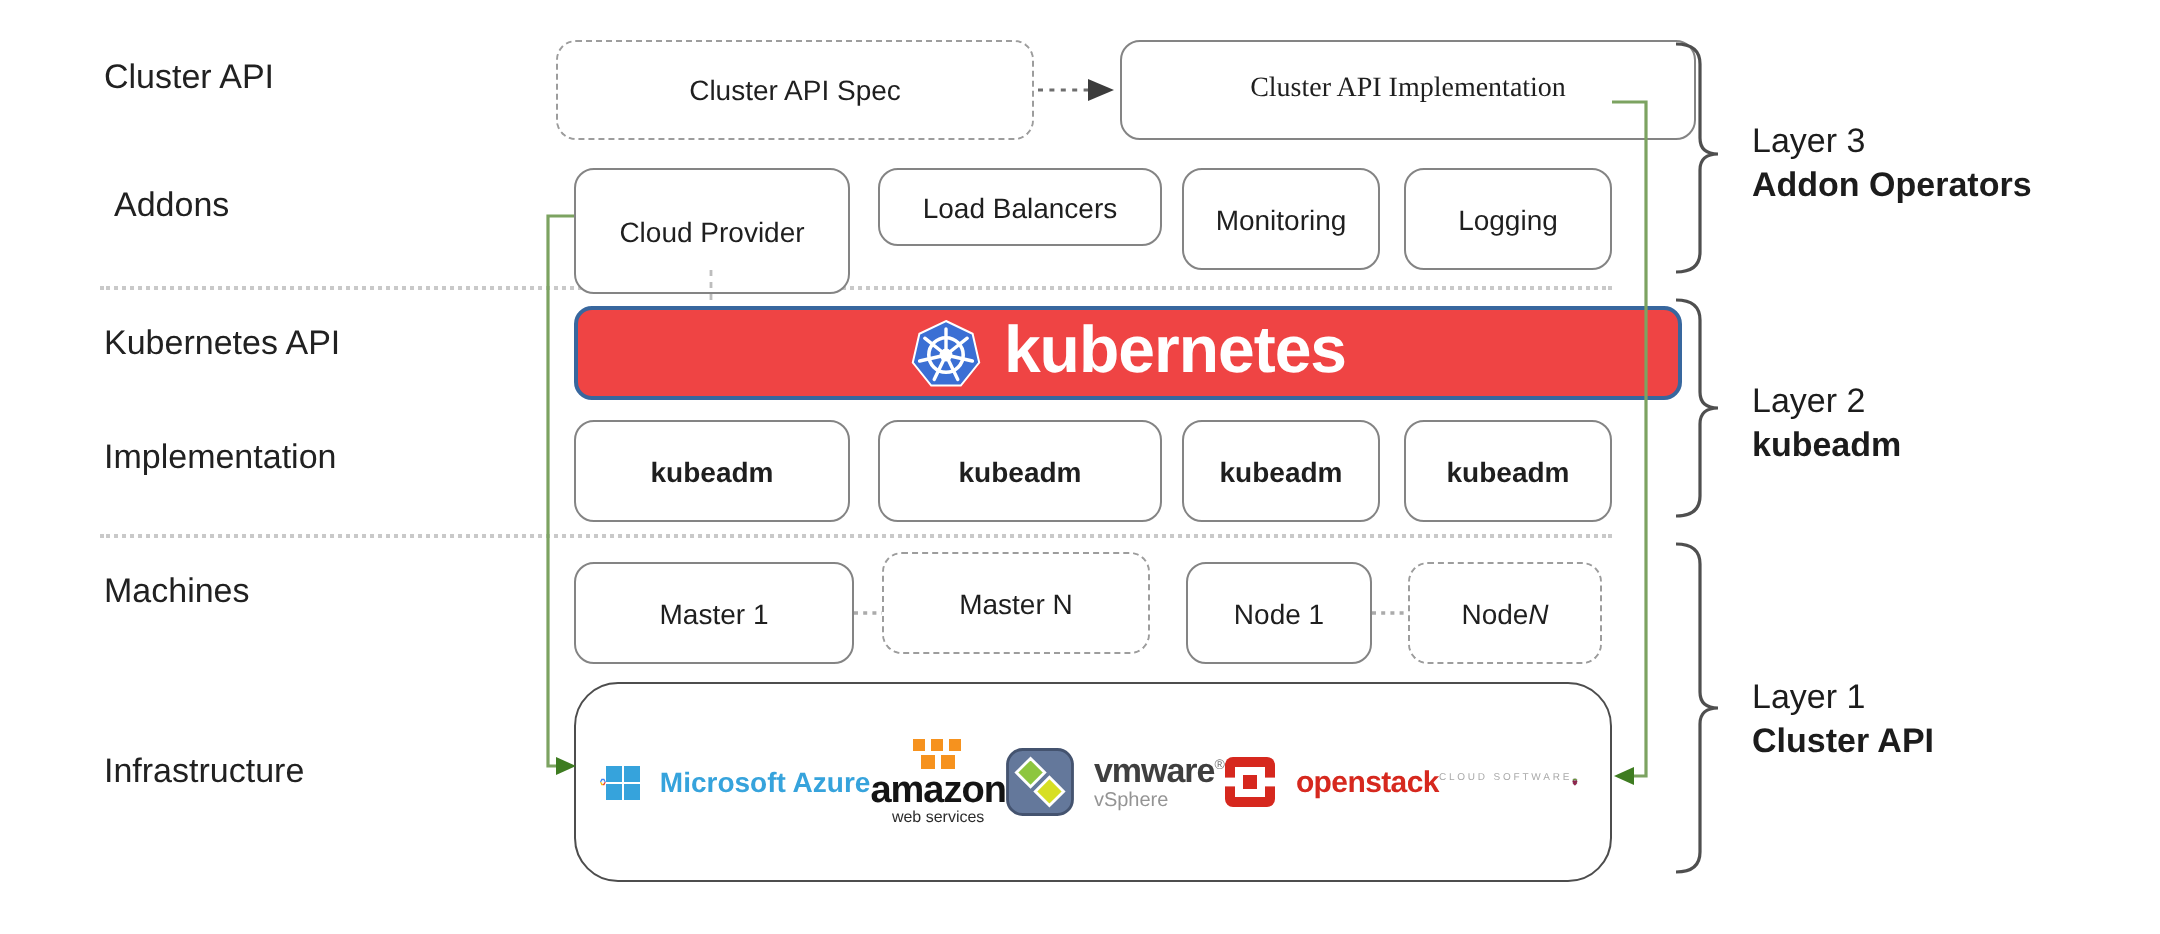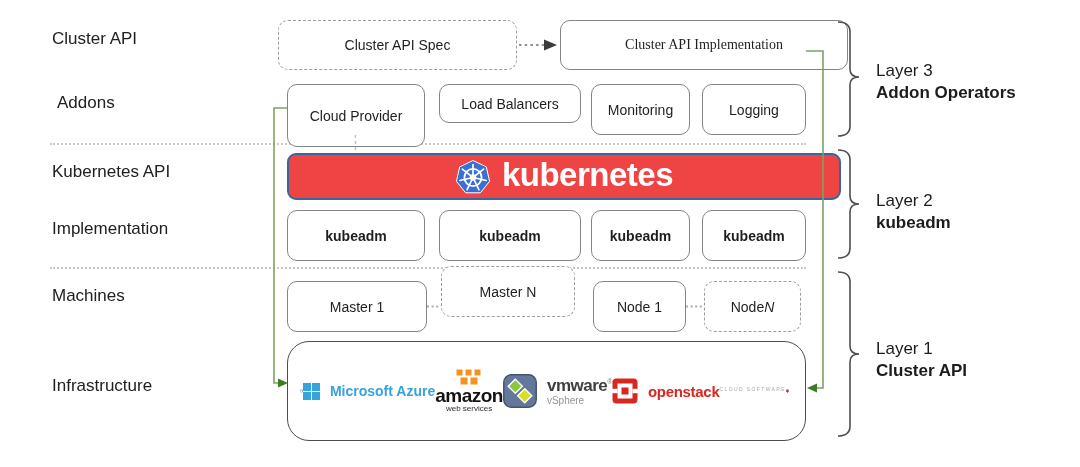--- a/index.html
+++ b/index.html
@@ -29,21 +29,21 @@
   #box-addon-1{left:439px;top:84px;width:142px;height:39px;}
   #box-addon-2{left:591px;top:84px;width:99px;height:51px;}
   #box-addon-3{left:702px;top:84px;width:104px;height:51px;}
 
   #box-kubeadm-0{left:287px;top:210px;width:138px;height:51px;}
   #box-kubeadm-1{left:439px;top:210px;width:142px;height:51px;}
   #box-kubeadm-2{left:591px;top:210px;width:99px;height:51px;}
   #box-kubeadm-3{left:702px;top:210px;width:104px;height:51px;}
 
   #box-machine-0{left:287px;top:281px;width:140px;height:51px;}
-  #box-machine-1{left:441px;top:266px;width:134px;height:51px;}
+  #box-machine-1{left:441px;top:276px;width:134px;height:51px;}
   #box-machine-2{left:593px;top:281px;width:93px;height:51px;}
   #box-machine-3{left:704px;top:281px;width:97px;height:51px;}
   .italic-n{font-style:italic;}
 
   
   .sep{position:absolute;left:50px;width:756px;height:0;border-top:2px dotted #c9c9c9;}
   #sep-1{top:143px;}
   #sep-2{top:267px;}
 
   

